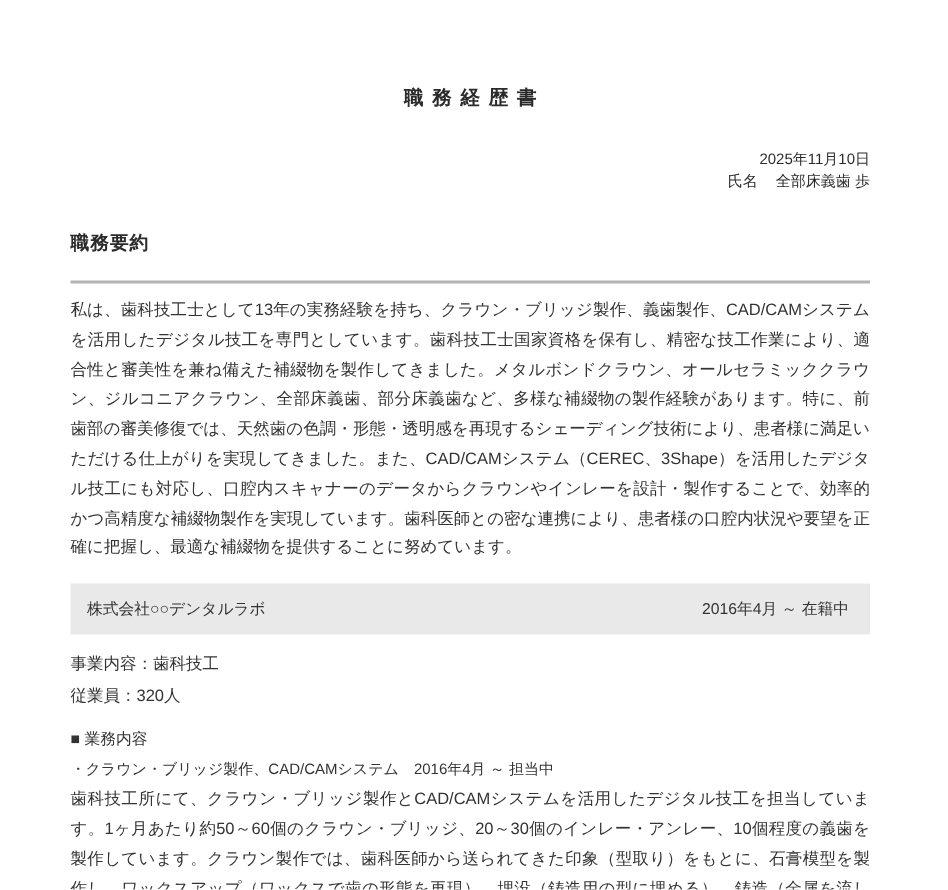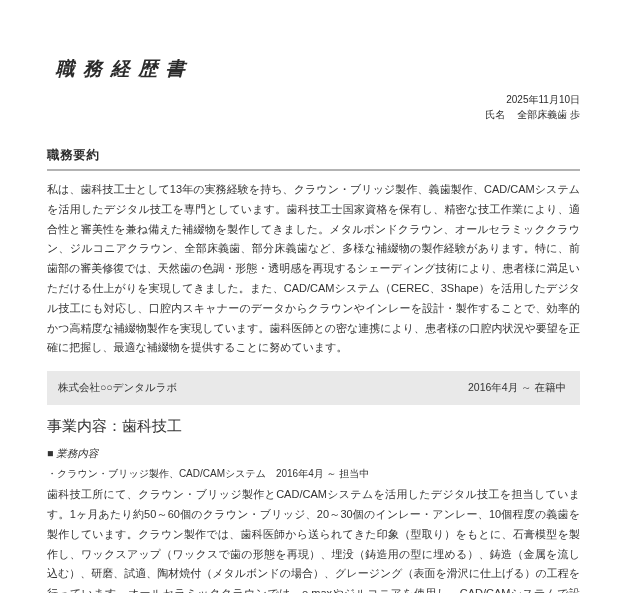--- a/index.html
+++ b/index.html
@@ -16,43 +16,42 @@
       color: #333333;
       -webkit-font-smoothing: antialiased;
     }
     .page {
       width: 632px;
       height: 593px;
       padding: 56px 52px 0 47px;
     }
     .doc-title {
       margin: 0;
-      text-align: left;
-      font-size: 19px;
+      text-align: center;
+      font-size: 13px;
       font-weight: bold;
       color: #2b2b2b;
       letter-spacing: 0.45em;
       text-indent: 0.45em;
       white-space: nowrap;
-      font-style: italic;
     }
     .meta {
-      margin-top: 10px;
+      margin-top: 25px;
       text-align: right;
       font-size: 10px;
       line-height: 15px;
       color: #2b2b2b;
     }
     .meta-name-label { margin-right: 12px; text-align: center; }
     .sec-heading {
       margin: 25px 0 0 0;
       font-size: 12.5px;
       font-weight: bold;
       color: #2b2b2b;
-      padding-bottom: 5px;
+      padding-bottom: 16px;
       border-bottom: 2px solid #b3b3b3;
       letter-spacing: 0.05em;
     }
     .body-text {
       margin: 9px 0 0 0;
       font-size: 11px;
       line-height: 1.8;
       text-align: justify;
       color: #333333;
     }
@@ -60,29 +59,28 @@
       margin-top: 13px;
       background: #e9e9e9;
       display: flex;
       justify-content: space-between;
       padding: 10px 14px 10px 11px;
       font-size: 10.5px;
       color: #333333;
     }
     .company-info {
       margin-top: 10px;
-      font-size: 15px;
+      font-size: 11px;
       line-height: 21px;
       color: #333333;
     }
     .duties-heading {
       margin-top: 11px;
       font-size: 10.5px;
       color: #333333;
-      font-style: italic;
     }
     .duties-role {
       margin-top: 6px;
       font-size: 10px;
       color: #333333;
     }
     .duties-body { margin-top: 4px; }
   </style>
 </head>
 <body>
@@ -105,20 +103,21 @@
 
   <section>
 
     <div class="company-bar">
       <span>株式会社○○デンタルラボ</span>
       <span>2016年4月 ～ 在籍中</span>
     </div>
 
     <div class="company-info">
       <div>事業内容：歯科技工</div>
+      <div>従業員：320人</div>
     </div>
 
     <div>
       <div class="duties-heading">■ 業務内容</div>
       <div class="duties-role">・クラウン・ブリッジ製作、CAD/CAMシステム　2016年4月 ～ 担当中</div>
       <p class="body-text duties-body">歯科技工所にて、クラウン・ブリッジ製作とCAD/CAMシステムを活用したデジタル技工を担当しています。1ヶ月あたり約50～60個のクラウン・ブリッジ、20～30個のインレー・アンレー、10個程度の義歯を製作しています。クラウン製作では、歯科医師から送られてきた印象（型取り）をもとに、石膏模型を製作し、ワックスアップ（ワックスで歯の形態を再現）、埋没（鋳造用の型に埋める）、鋳造（金属を流し込む）、研磨、試適、陶材焼付（メタルボンドの場合）、グレージング（表面を滑沢に仕上げる）の工程を行っています。オールセラミッククラウンでは、e.maxやジルコニアを使用し、CAD/CAMシステムで設計・削り出しを行い、ステイニングやグレージングで色調を調整しています。ジルコニアクラウンでは、高強度ジルコニアブロックをミリングマシンで削り出し、焼結炉で焼成しています。ブリッジ製作では、支台歯の形成状態を確認し、ポンティック（欠損部の人工歯）の形態・清掃性を考慮した設計を行っています。前歯部の審美修復では、シェードガイド（色見本）を参考に、陶材のレイヤリング技法により、天然歯の色調・透明感・グラデーションを再現しています。CAD/CAMシステムでは、口腔内スキャナーのSTLデータをインポートし、CADソフト（3Shape Dental System、exocad）でクラウンやインレーを設計し、ミリングマシンで削り出しています。</p>
     </div>
   </section>
 
 </div>

